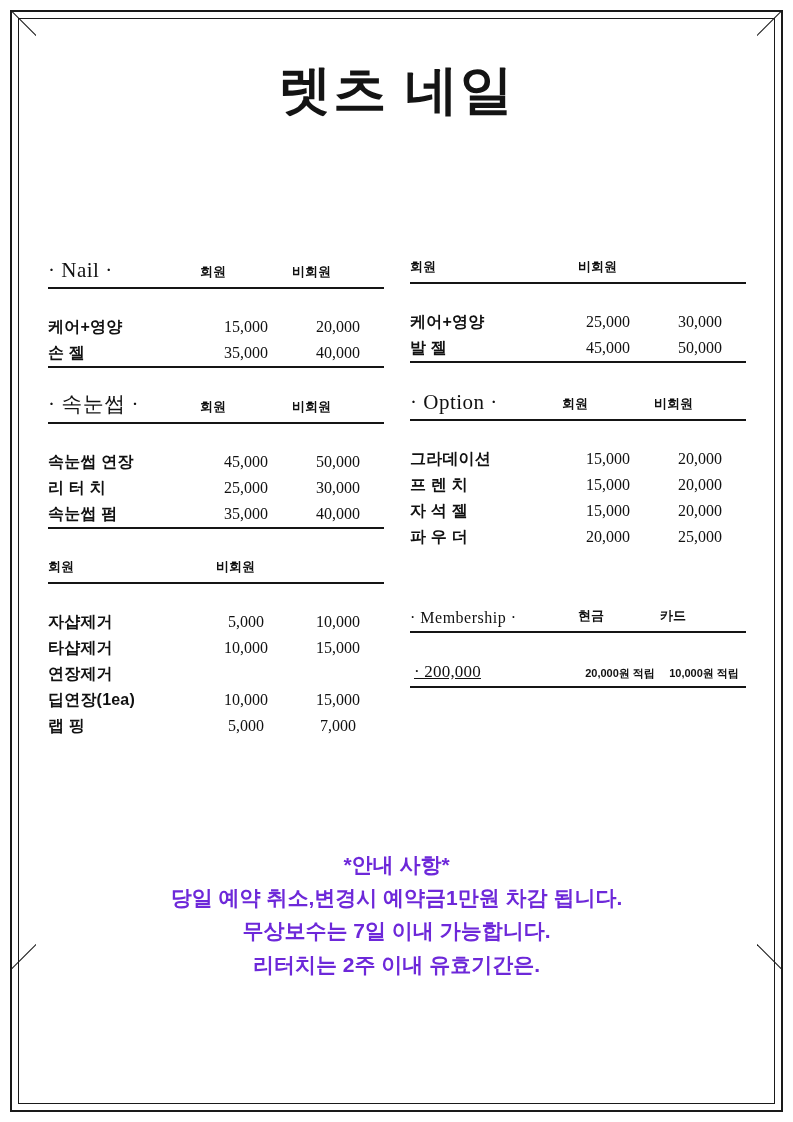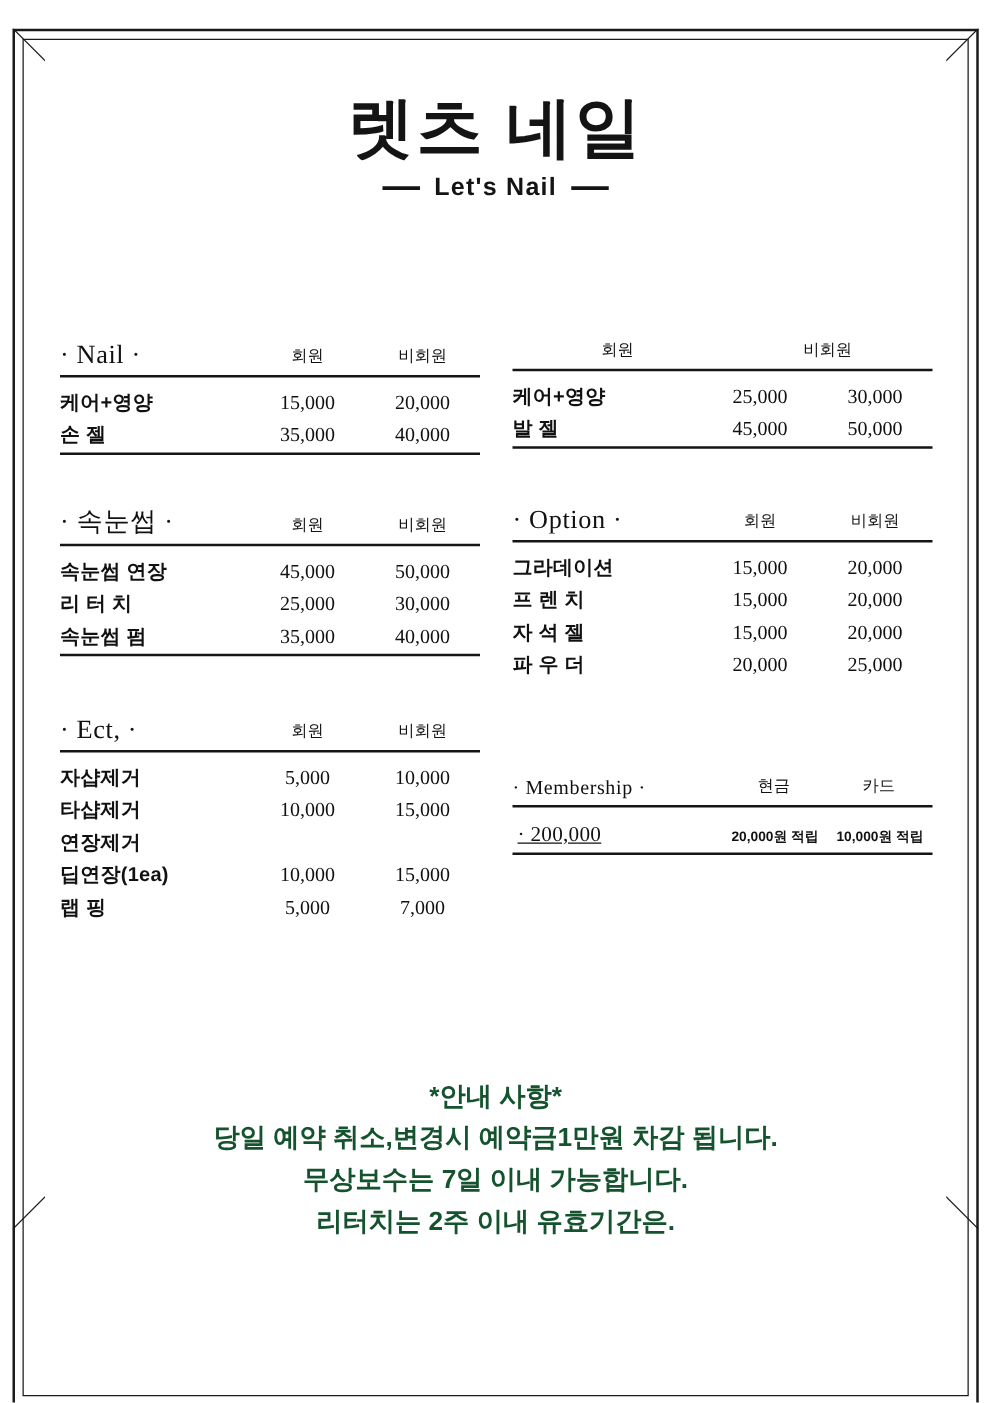--- a/index.html
+++ b/index.html
@@ -48,21 +48,21 @@
   .corner.tr { right: 10px; top: 10px;  }
   .corner.tr::after { transform: rotate(-45deg); }
   .corner.bl { left: 10px;  bottom: 10px; }
   .corner.bl::after { transform: rotate(-45deg); top: 13px; }
   .corner.br { right: 10px; bottom: 10px; }
   .corner.br::after { transform: rotate(45deg); top: 13px; }
 
   .page {
     position: absolute;
     left: 0; top: 0;
-    width: 793px; height: 980px; margin-top: 13px;
+    width: 793px; height: 980px;
   }
 
   
   .header {
     position: absolute;
     left: 0; top: 62px;
     width: 793px;
     text-align: center;
   }
   .brand-ko {
@@ -105,29 +105,28 @@
     padding-bottom: 4px;
   }
   .block-title {
     flex: 0 0 152px;
     font-size: 21px;
     letter-spacing: 0.5px;
     white-space: nowrap;
   }
   .head-cell {
     flex: 1;
-    text-align: center;
     font-family: "Liberation Sans", sans-serif;
     font-size: 13px;
-    font-weight: normal;
+    font-weight: bold;
     padding-bottom: 2px;
   }
   .head-cell.wide { flex: 1.05; }
 
-  .rows { padding-top: 8px; }
+  .rows { padding-top: 25px; }
   .row {
     display: flex;
     align-items: baseline;
     line-height: 1.62;
   }
   .row-name {
     flex: 0 0 152px;
     font-family: "Liberation Sans", sans-serif;
     font-size: 16px;
     font-weight: bold;
@@ -166,42 +165,37 @@
   .notices {
     position: absolute;
     left: 0;
     top: 848px;
     width: 793px;
     text-align: center;
     font-family: "Liberation Sans", sans-serif;
     font-weight: bold;
     font-size: 21px;
     line-height: 1.58;
-    color: #14532d;
+    color: #6d28d9;
   }
 </style>
 </head>
 <body>
 
 <div class="page">
 
   <div class="frame-outer"></div>
   <div class="frame-inner"></div>
   <div class="corner tl"></div>
   <div class="corner tr"></div>
   <div class="corner bl"></div>
   <div class="corner br"></div>
 
   <div class="header">
     <div class="brand-ko">렛츠 네일</div>
-    <div class="brand-en-row">
-      <span class="rule"></span>
-      <span class="brand-en">Let's Nail</span>
-      <span class="rule"></span>
-    </div>
   </div>
 
   <div class="col-left" style="top:258px;">
     <div class="block-head">
       <div class="block-title">· Nail ·</div>
       <div class="head-cell">회원</div>
       <div class="head-cell">비회원</div>
     </div>
     <div class="rows">
       <div class="row">
@@ -239,21 +233,20 @@
         <div class="row-name">속눈썹 펌</div>
         <div class="row-price">35,000</div>
         <div class="row-price">40,000</div>
       </div>
     </div>
     <div class="block-foot"></div>
   </div>
 
   <div class="col-left" style="top:558px;">
     <div class="block-head">
-      <div class="block-title">· Ect, ·</div>
       <div class="head-cell">회원</div>
       <div class="head-cell">비회원</div>
     </div>
     <div class="rows">
       <div class="row">
         <div class="row-name">자샵제거</div>
         <div class="row-price">5,000</div>
         <div class="row-price">10,000</div>
       </div>
       <div class="row">

